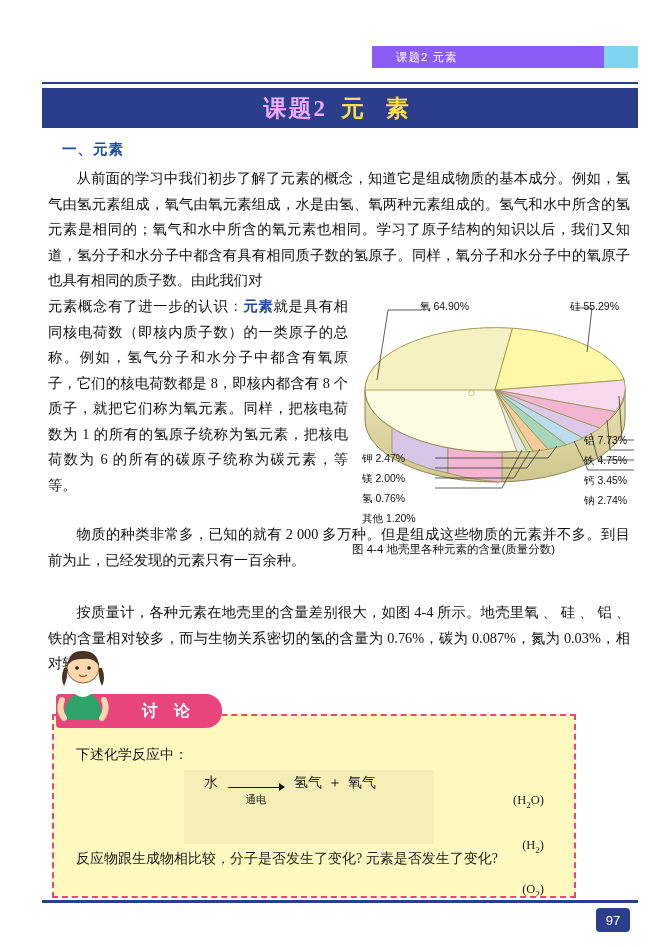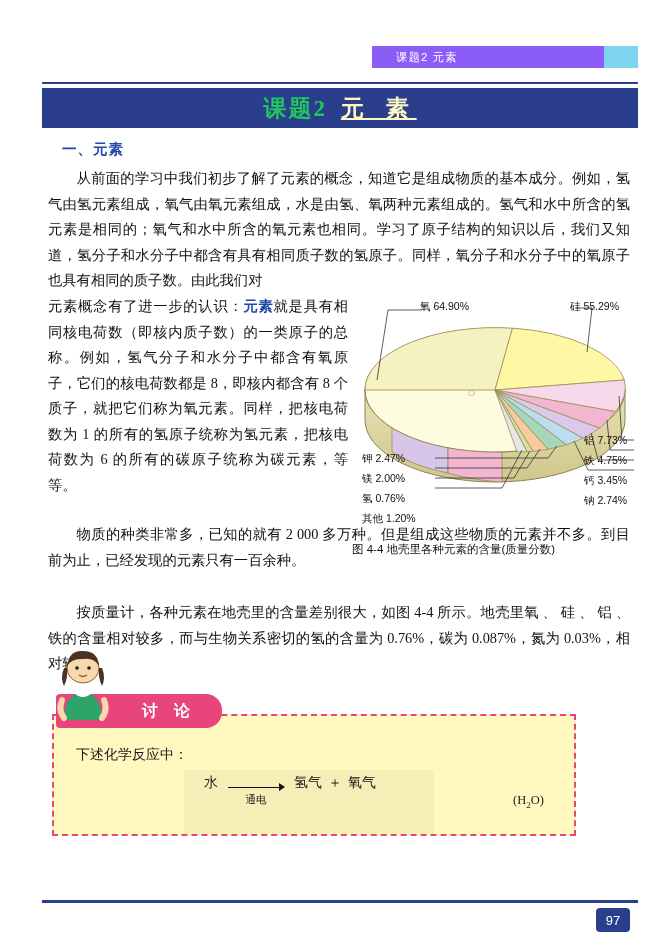--- a/index.html
+++ b/index.html
@@ -33,28 +33,27 @@
     background:#2b3e8c;
   }
 
   
   .titlebar {
     position:absolute; top:88px; left:42px; width:596px; height:40px;
     background:#2b3e8c;
     display:flex; align-items:center; justify-content:center;
   }
   .titlebar .t1 {
-    color:#22c55e; font-size:23px; font-weight:bold; letter-spacing:2px;
+    color:#f0abfc; font-size:23px; font-weight:bold; letter-spacing:2px;
     font-family:"Liberation Serif","DejaVu Serif",serif;
   }
   .titlebar .t2 {
-    color:#fef9c3; font-size:23px; font-weight:bold; letter-spacing:8px;
+    color:#fde047; font-size:23px; font-weight:bold; letter-spacing:8px;
     margin-left:14px;
     font-family:"Liberation Serif","DejaVu Serif",serif;
-    text-decoration:underline;
   }
 
   
   .section-head {
     position:absolute; left:62px; top:140px;
     color:#2048a8; font-size:14.5px; font-weight:bold;
     letter-spacing:1px;
   }
   .para {
     position:absolute;
@@ -87,21 +86,21 @@
     position:absolute; left:56px; top:694px; width:166px; height:34px;
     background:#e8457c;
     border-radius:4px 16px 16px 4px;
     display:flex; align-items:center; justify-content:flex-end;
     padding-right:26px; box-sizing:border-box;
   }
   .disc-banner span {
     color:#ffffff; font-size:16px; font-weight:bold; letter-spacing:6px;
   }
   .disc-box {
-    position:absolute; left:52px; top:714px; width:524px; height:122px;
+    position:absolute; left:52px; top:714px; width:524px; height:184px;
     background:#fff9c0;
     border:2px dashed #e8457c;
     box-sizing:border-box;
   }
   .disc-inner {
     position:absolute; left:0; top:0; right:0; bottom:0;
     overflow:hidden;
   }
   .disc-line1 {
     position:absolute; left:22px; top:30px; font-size:14px;

